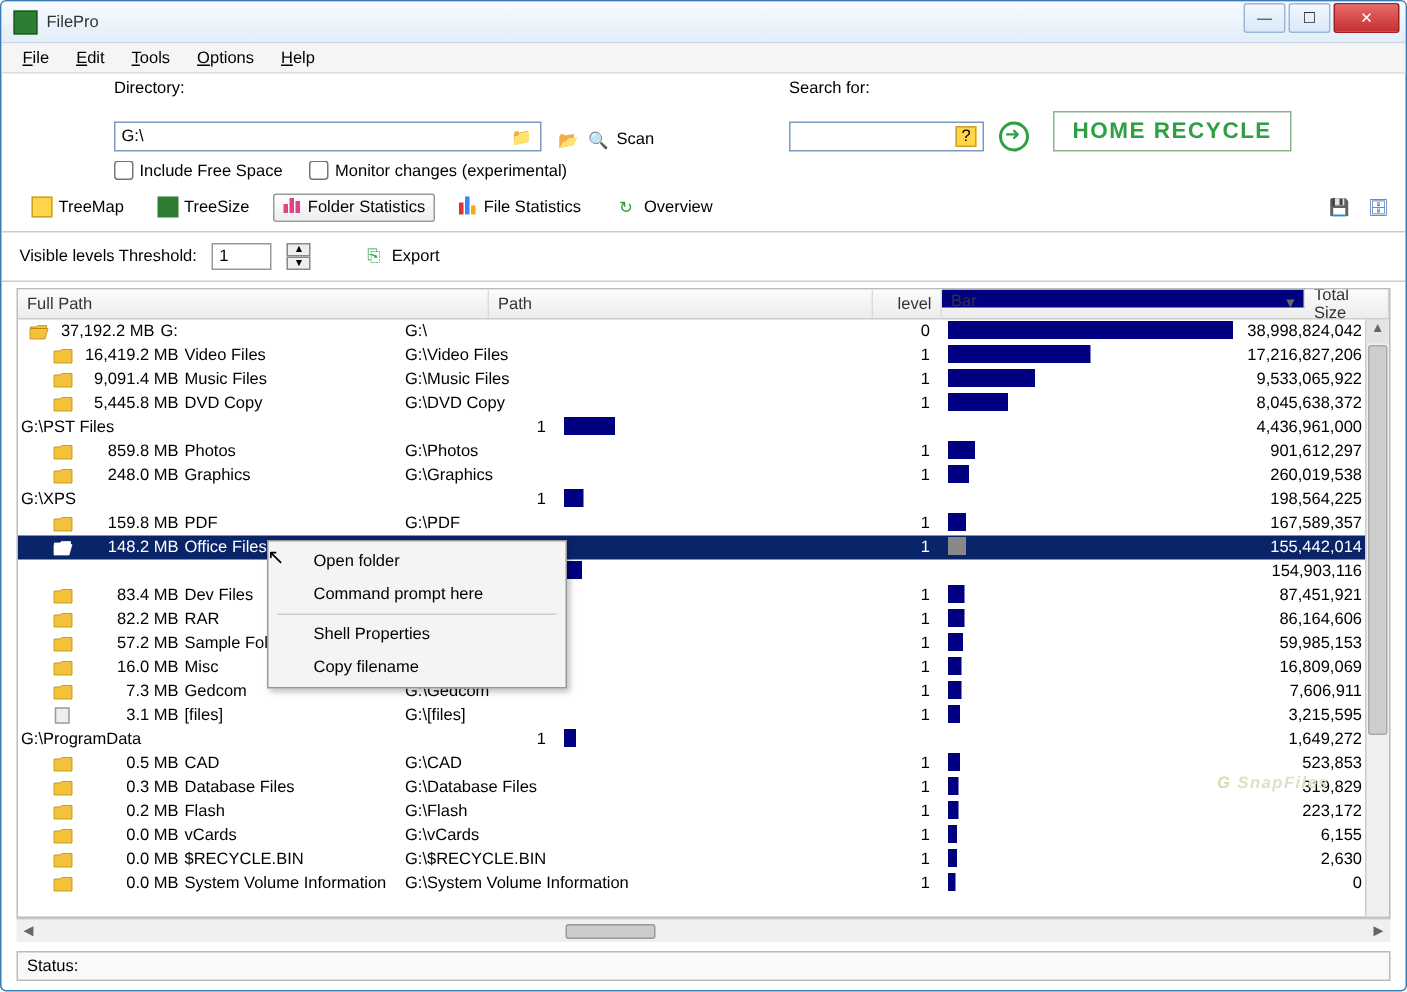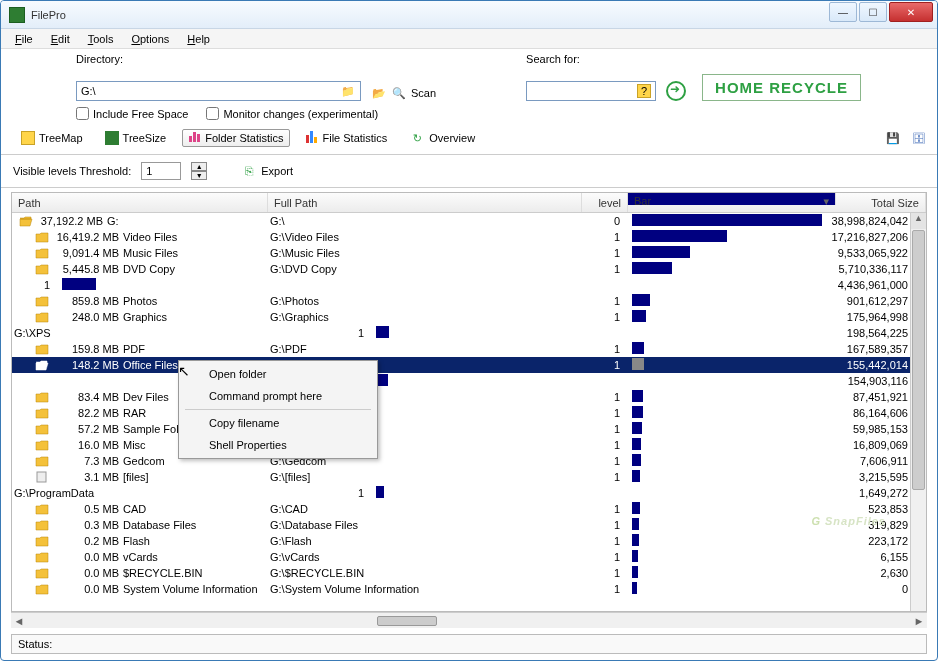--- a/index.html
+++ b/index.html
@@ -49,21 +49,21 @@
 .spin div { height:9px; border:1px solid #888; background:#eee; font-size:7px; text-align:center; line-height:7px;}
 .exportbtn { display:flex; align-items:center; gap:4px; padding:2px 4px;}
 
 
 .tablewrap { position:relative; margin:4px 10px 0 10px; border:1px solid #bbb; height:420px; overflow:hidden;}
 .thead { display:flex; background:linear-gradient(#fcfcfc,#ececec); border-bottom:1px solid #ccc; height:20px; position:relative; z-index:1;}
 .th { border-right:1px solid #ddd; padding:2px 6px; display:flex; align-items:center; color:#333;}
 .th.path { width:256px; }
 .th.full { width:314px; }
 .th.level { width:46px; justify-content:flex-end;}
-.th.bar { width:208px; position:relative;}
+.th.bar { width:242px; position:relative;}
 .th.bar::after{ content:"▾"; position:absolute; right:6px; color:#666;}
 .th.size { flex:1; justify-content:flex-end;}
 
 .tbody { overflow:hidden; }
 .row { display:flex; height:16px; align-items:center; }
 .row.sel { background:#0a246a; color:#fff; }
 .c-path { width:256px; display:flex; align-items:center; }
 .c-full { width:314px; padding-left:2px; white-space:nowrap; overflow:hidden;}
 .c-level { width:46px; text-align:right; padding-right:8px;}
 .c-bar { width:200px; padding-left:4px;}
@@ -182,22 +182,22 @@
   <div style="width:10px;"></div>
   <div class="exportbtn">
     <span class="smallicon" style="color:#2ea043;">⎘</span>
     <span>Export</span>
   </div>
 </div>
 
 <div class="tablewrap">
   <div class="watermark"><span class="g">G&nbsp;</span><span>SnapFiles</span></div>
   <div class="thead">
+    <div class="th full">Full Path</div>
     <div class="th path">Path</div>
-    <div class="th full">Full Path</div>
     <div class="th level">level</div>
     <div class="th bar">Bar</div>
     <div class="th size">Total Size</div>
   </div>
   <div class="tbody" id="tbody">
       <div class="row">
     <div class="c-path" style="padding-left:6px;">
       <span class="fico">
             <svg viewBox="0 0 14 12">
               <path d="M1 3h4l1-1h6v2H2z M1 4h12l-2 7H1z" fill="#f4c13a" stroke="#b8860b" stroke-width="0.5"></path>
@@ -247,23 +247,24 @@
             <svg viewBox="0 0 14 12">
               <path d="M1 3h4l1-1h7v9H1z" fill="#f4c13a" stroke="#b8860b" stroke-width="0.5"></path>
             </svg>
           </span>
       <span class="sz">5,445.8 MB</span>
       <span>DVD Copy</span>
     </div>
     <div class="c-full">G:\DVD Copy</div>
     <div class="c-level">1</div>
     <div class="c-bar"><span class="bar" style="width:40px;"></span></div>
-    <div class="c-size">5,710,336,117</div>
-      </div>
-      <div class="row">
+    <div class="c-size">8,045,638,372</div>
+      </div>
+      <div class="row">
+    <div class="c-full">G:\PST Files</div>
     <div class="c-level">1</div>
     <div class="c-bar"><span class="bar" style="width:34px;"></span></div>
     <div class="c-size">4,436,961,000</div>
       </div>
       <div class="row">
     <div class="c-path" style="padding-left:22px;">
       <span class="fico">
             <svg viewBox="0 0 14 12">
               <path d="M1 3h4l1-1h7v9H1z" fill="#f4c13a" stroke="#b8860b" stroke-width="0.5"></path>
             </svg>
@@ -282,21 +283,21 @@
             <svg viewBox="0 0 14 12">
               <path d="M1 3h4l1-1h7v9H1z" fill="#f4c13a" stroke="#b8860b" stroke-width="0.5"></path>
             </svg>
           </span>
       <span class="sz">248.0 MB</span>
       <span>Graphics</span>
     </div>
     <div class="c-full">G:\Graphics</div>
     <div class="c-level">1</div>
     <div class="c-bar"><span class="bar" style="width:14px;"></span></div>
-    <div class="c-size">175,964,998</div>
+    <div class="c-size">260,019,538</div>
       </div>
       <div class="row">
     <div class="c-full">G:\XPS</div>
     <div class="c-level">1</div>
     <div class="c-bar"><span class="bar" style="width:13px;"></span></div>
     <div class="c-size">198,564,225</div>
       </div>
       <div class="row">
     <div class="c-path" style="padding-left:22px;">
       <span class="fico">
@@ -533,16 +534,16 @@
 </div>
 
 <div class="statusbar">
   <span>Status:</span>
 </div>
 
 <div class="ctxmenu">
   <div class="mi">Open folder</div>
   <div class="mi">Command prompt here</div>
   <div class="sep"></div>
+  <div class="mi">Shell Properties</div>
   <div class="mi">Copy filename</div>
-  <div class="mi">Shell Properties</div>
 </div>
 <div class="cursor">↖</div>
 
 </body></html>

